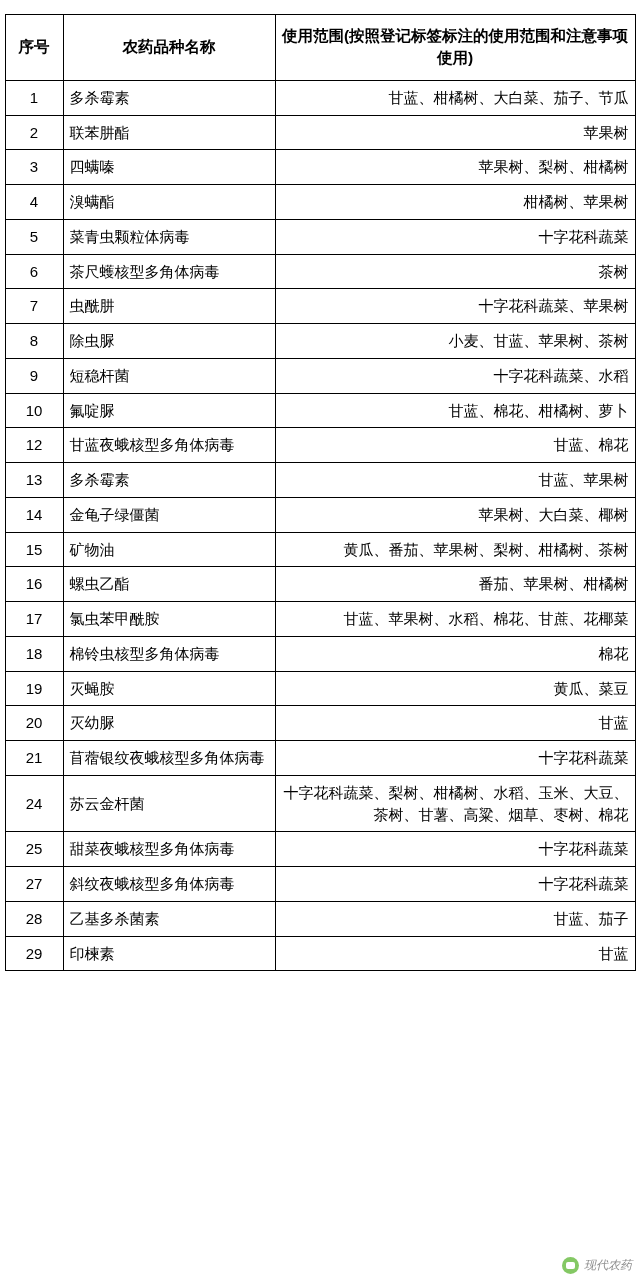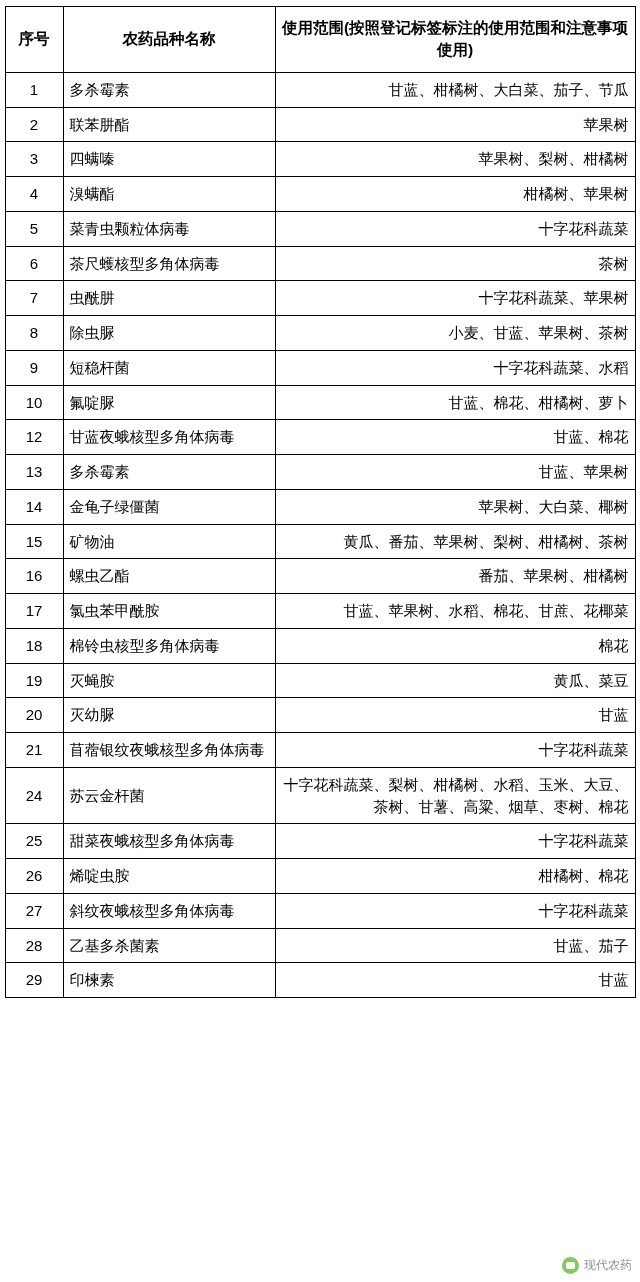--- a/index.html
+++ b/index.html
@@ -10,21 +10,21 @@
   body {
     width: 640px;
     min-height: 1282px;
     font-family: "Liberation Sans", sans-serif;
     color: #000000;
     position: relative;
   }
   table.pesticide-table {
     border-collapse: collapse;
     width: 630px;
-    margin: 6px auto 0 auto;
+    margin: 14px auto 0 auto;
     table-layout: fixed;
   }
   table.pesticide-table th,
   table.pesticide-table td {
     border: 1px solid #000000;
     padding: 6px 6px;
     font-size: 15px;
     line-height: 1.45;
     vertical-align: middle;
   }
@@ -73,20 +73,21 @@
     left: 4px;
     top: 5px;
     width: 9px;
     height: 7px;
     border-radius: 2px;
     background: #ffffff;
   }
   .wm-text {
     font-size: 12px;
     color: #7a7a7a;
+    font-style: italic;
   }
 </style>
 </head>
 <body>
 
 <table class="pesticide-table">
   <colgroup>
     <col class="c-no">
     <col class="c-name">
     <col class="c-scope">
@@ -203,25 +204,20 @@
       <td class="cell-no">24</td>
       <td class="cell-name">苏云金杆菌</td>
       <td class="cell-scope">十字花科蔬菜、梨树、柑橘树、水稻、玉米、大豆、茶树、甘薯、高粱、烟草、枣树、棉花</td>
     </tr>
     <tr>
       <td class="cell-no">25</td>
       <td class="cell-name">甜菜夜蛾核型多角体病毒</td>
       <td class="cell-scope">十字花科蔬菜</td>
     </tr>
     <tr>
-      <td class="cell-no">26</td>
-      <td class="cell-name">烯啶虫胺</td>
-      <td class="cell-scope">柑橘树、棉花</td>
-    </tr>
-    <tr>
       <td class="cell-no">27</td>
       <td class="cell-name">斜纹夜蛾核型多角体病毒</td>
       <td class="cell-scope">十字花科蔬菜</td>
     </tr>
     <tr>
       <td class="cell-no">28</td>
       <td class="cell-name">乙基多杀菌素</td>
       <td class="cell-scope">甘蓝、茄子</td>
     </tr>
     <tr>

